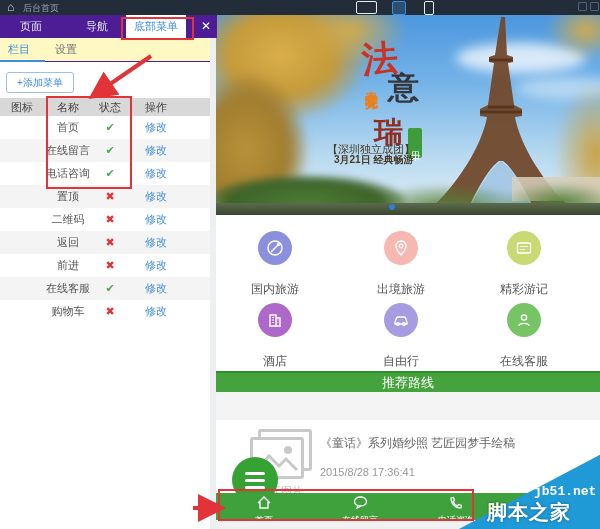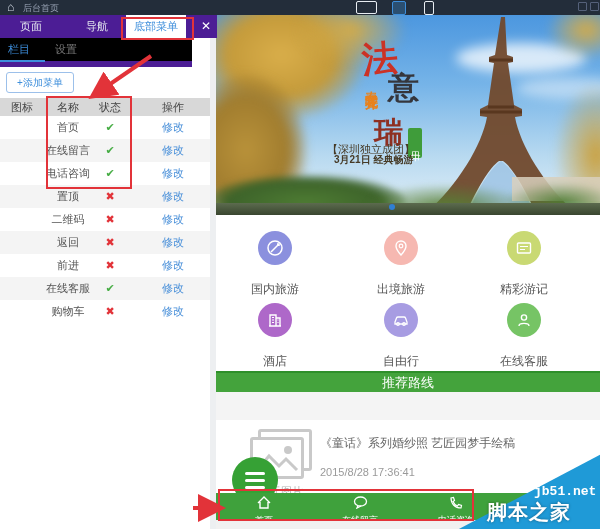--- a/index.html
+++ b/index.html
@@ -17,35 +17,35 @@
   .dev-phone{left:424px;top:1px;width:8px;height:12px;}
   .tr-ico{width:7px;height:7px;border:1px solid #55617a;border-radius:1px;}
 
   
   .tabbar{left:0;top:15px;width:217px;height:23px;background:#4c1d95;}
   .tab{position:absolute;top:0;height:23px;line-height:23px;font-size:11px;color:#e6eaf0;cursor:pointer;}
   .tab-active{left:126px;width:60px;background:#fff;color:#3d8edb;text-align:center;}
   .tab-close{left:197px;width:18px;text-align:center;color:#fff;font-size:12px;font-weight:bold;}
   .panel{left:0;top:38px;width:210px;height:491px;background:#fff;}
   .vdivider{left:210px;top:38px;width:6px;height:491px;background:#edeff1;}
-  .subtabs{left:0;top:38px;width:192px;height:23px;background:#000000;border-bottom:6px solid #4c1d95;}
+  .subtabs{left:0;top:38px;width:210px;height:23px;background:#fef9c3;border-bottom:1px solid #4c1d95;}
   .subtab{position:absolute;top:0;height:22px;line-height:22px;font-size:11px;color:#777;cursor:pointer;}
   .subtab-a{left:8px;color:#3d8edb;}
   .subtab-b{left:55px;}
   .subtab-underline{left:0;top:60px;width:45px;height:2px;background:#3d8edb;}
   .addbtn{left:6px;top:72px;width:66px;height:19px;line-height:19px;text-align:center;
           border:1px solid #9cc0ea;border-radius:3px;color:#3d8edb;font-size:10px;background:#fff;cursor:pointer;}
   .thead{left:0;top:98px;width:210px;height:18px;background:#d8d8d8;display:flex;align-items:center;}
   .tbody{left:0;top:116px;width:210px;}
   .trow{display:flex;align-items:center;height:23px;font-size:11px;}
   .trow:nth-child(even){background:#f4f4f4;}
   .c-icon{width:44px;text-align:center;}
   .c-name{width:48px;text-align:center;color:#555;}
   .c-stat{width:36px;text-align:center;font-weight:bold;font-size:11px;}
-  .c-act{width:56px;text-align:right;color:#4a90d9;cursor:pointer;}
+  .c-act{width:56px;text-align:center;color:#4a90d9;cursor:pointer;}
   .hcell{font-size:11px;color:#444;}
 
   
   .redbox{border:2px solid #e23339;background:transparent;pointer-events:none;}
   .rb-tab{left:121px;top:17px;width:69px;height:19px;}
   .rb-table{left:46px;top:96px;width:82px;height:89px;}
   .rb-bottom{left:218px;top:489px;width:252px;height:28px;}
   .overlay{left:0;top:0;pointer-events:none;}
 
   

